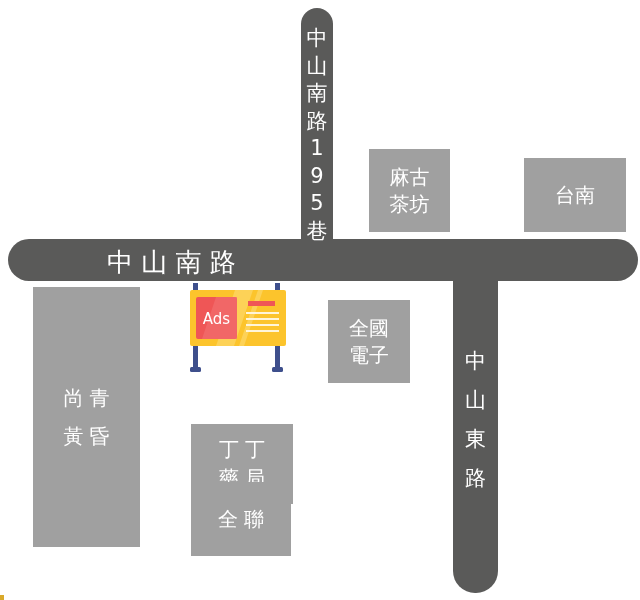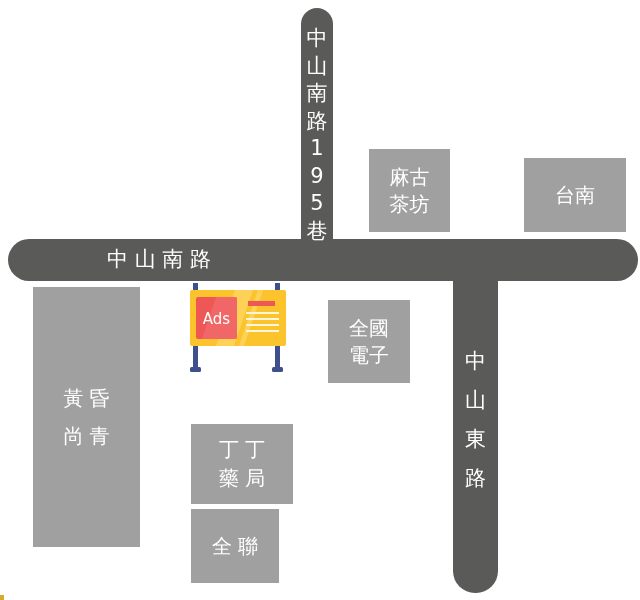--- a/index.html
+++ b/index.html
@@ -2,21 +2,21 @@
 <html><head>
   <meta charset="utf-8">
   <style>
     html, body { margin: 0; padding: 0; }
     body {
       width: 640px; height: 600px; position: relative; overflow: hidden;
       background: #ffffff;
       font-family: "DejaVu Sans", "Liberation Sans", sans-serif;
     }
     .road { position: absolute; background: #5a5a59; }
-    .road-label { position: absolute; color: #ffffff; font-size: 21px; line-height: 1; }
+    .road-label { position: absolute; color: #ffffff; font-size: 26px; line-height: 1; }
     .vert-text { display: flex; flex-direction: column; align-items: center; }
     .vert-text span { display: block; }
     .bldg {
       position: absolute; background: #a0a0a0; color: #ffffff;
       display: flex; flex-direction: column; align-items: center; justify-content: center;
       font-size: 20px; line-height: 1.35; text-align: right;
     }
     .bldg .line { display: block; white-space: nowrap; }
     .spaced { letter-spacing: 6px; margin-right: -6px; }
     .ads { position: absolute; }
@@ -56,30 +56,30 @@
 <div class="bldg" style="left:524px; top:158px; width:102px; height:74px; line-height:1.4;">
   <span class="line">台南</span>
 </div>
 
 <div class="bldg" style="left:328px; top:300px; width:82px; height:83px;">
   <span class="line">全國</span>
   <span class="line">電子</span>
 </div>
 
 <div class="bldg" style="left:33px; top:287px; width:107px; height:260px; line-height:1.9;">
+  <span class="line spaced">尚青</span>
   <span class="line spaced">黃昏</span>
-  <span class="line spaced">尚青</span>
 </div>
 
 <div class="bldg" style="left:191px; top:424px; width:102px; height:80px; line-height:1.45;">
   <span class="line spaced">丁丁</span>
   <span class="line spaced">藥局</span>
 </div>
 
-<div class="bldg" style="left:191px; top:509px; width:88px; height:74px;">
+<div class="bldg" style="left:191px; top:482px; width:100px; height:74px;">
   <span class="line spaced">全聯</span>
 </div>
 
 <div class="ads" style="left:190px; top:283px; width:96px; height:92px;">
   <svg width="96" height="92" viewBox="0 0 96 92">
     <rect x="3" y="0" width="5" height="8" fill="#3e4f8c"></rect>
     <rect x="85" y="0" width="5" height="8" fill="#3e4f8c"></rect>
     <rect x="3" y="58" width="5" height="28" fill="#3e4f8c"></rect>
     <rect x="85" y="58" width="5" height="28" fill="#3e4f8c"></rect>
     <rect x="0" y="84" width="11" height="5" rx="1.5" fill="#3e4f8c"></rect>

